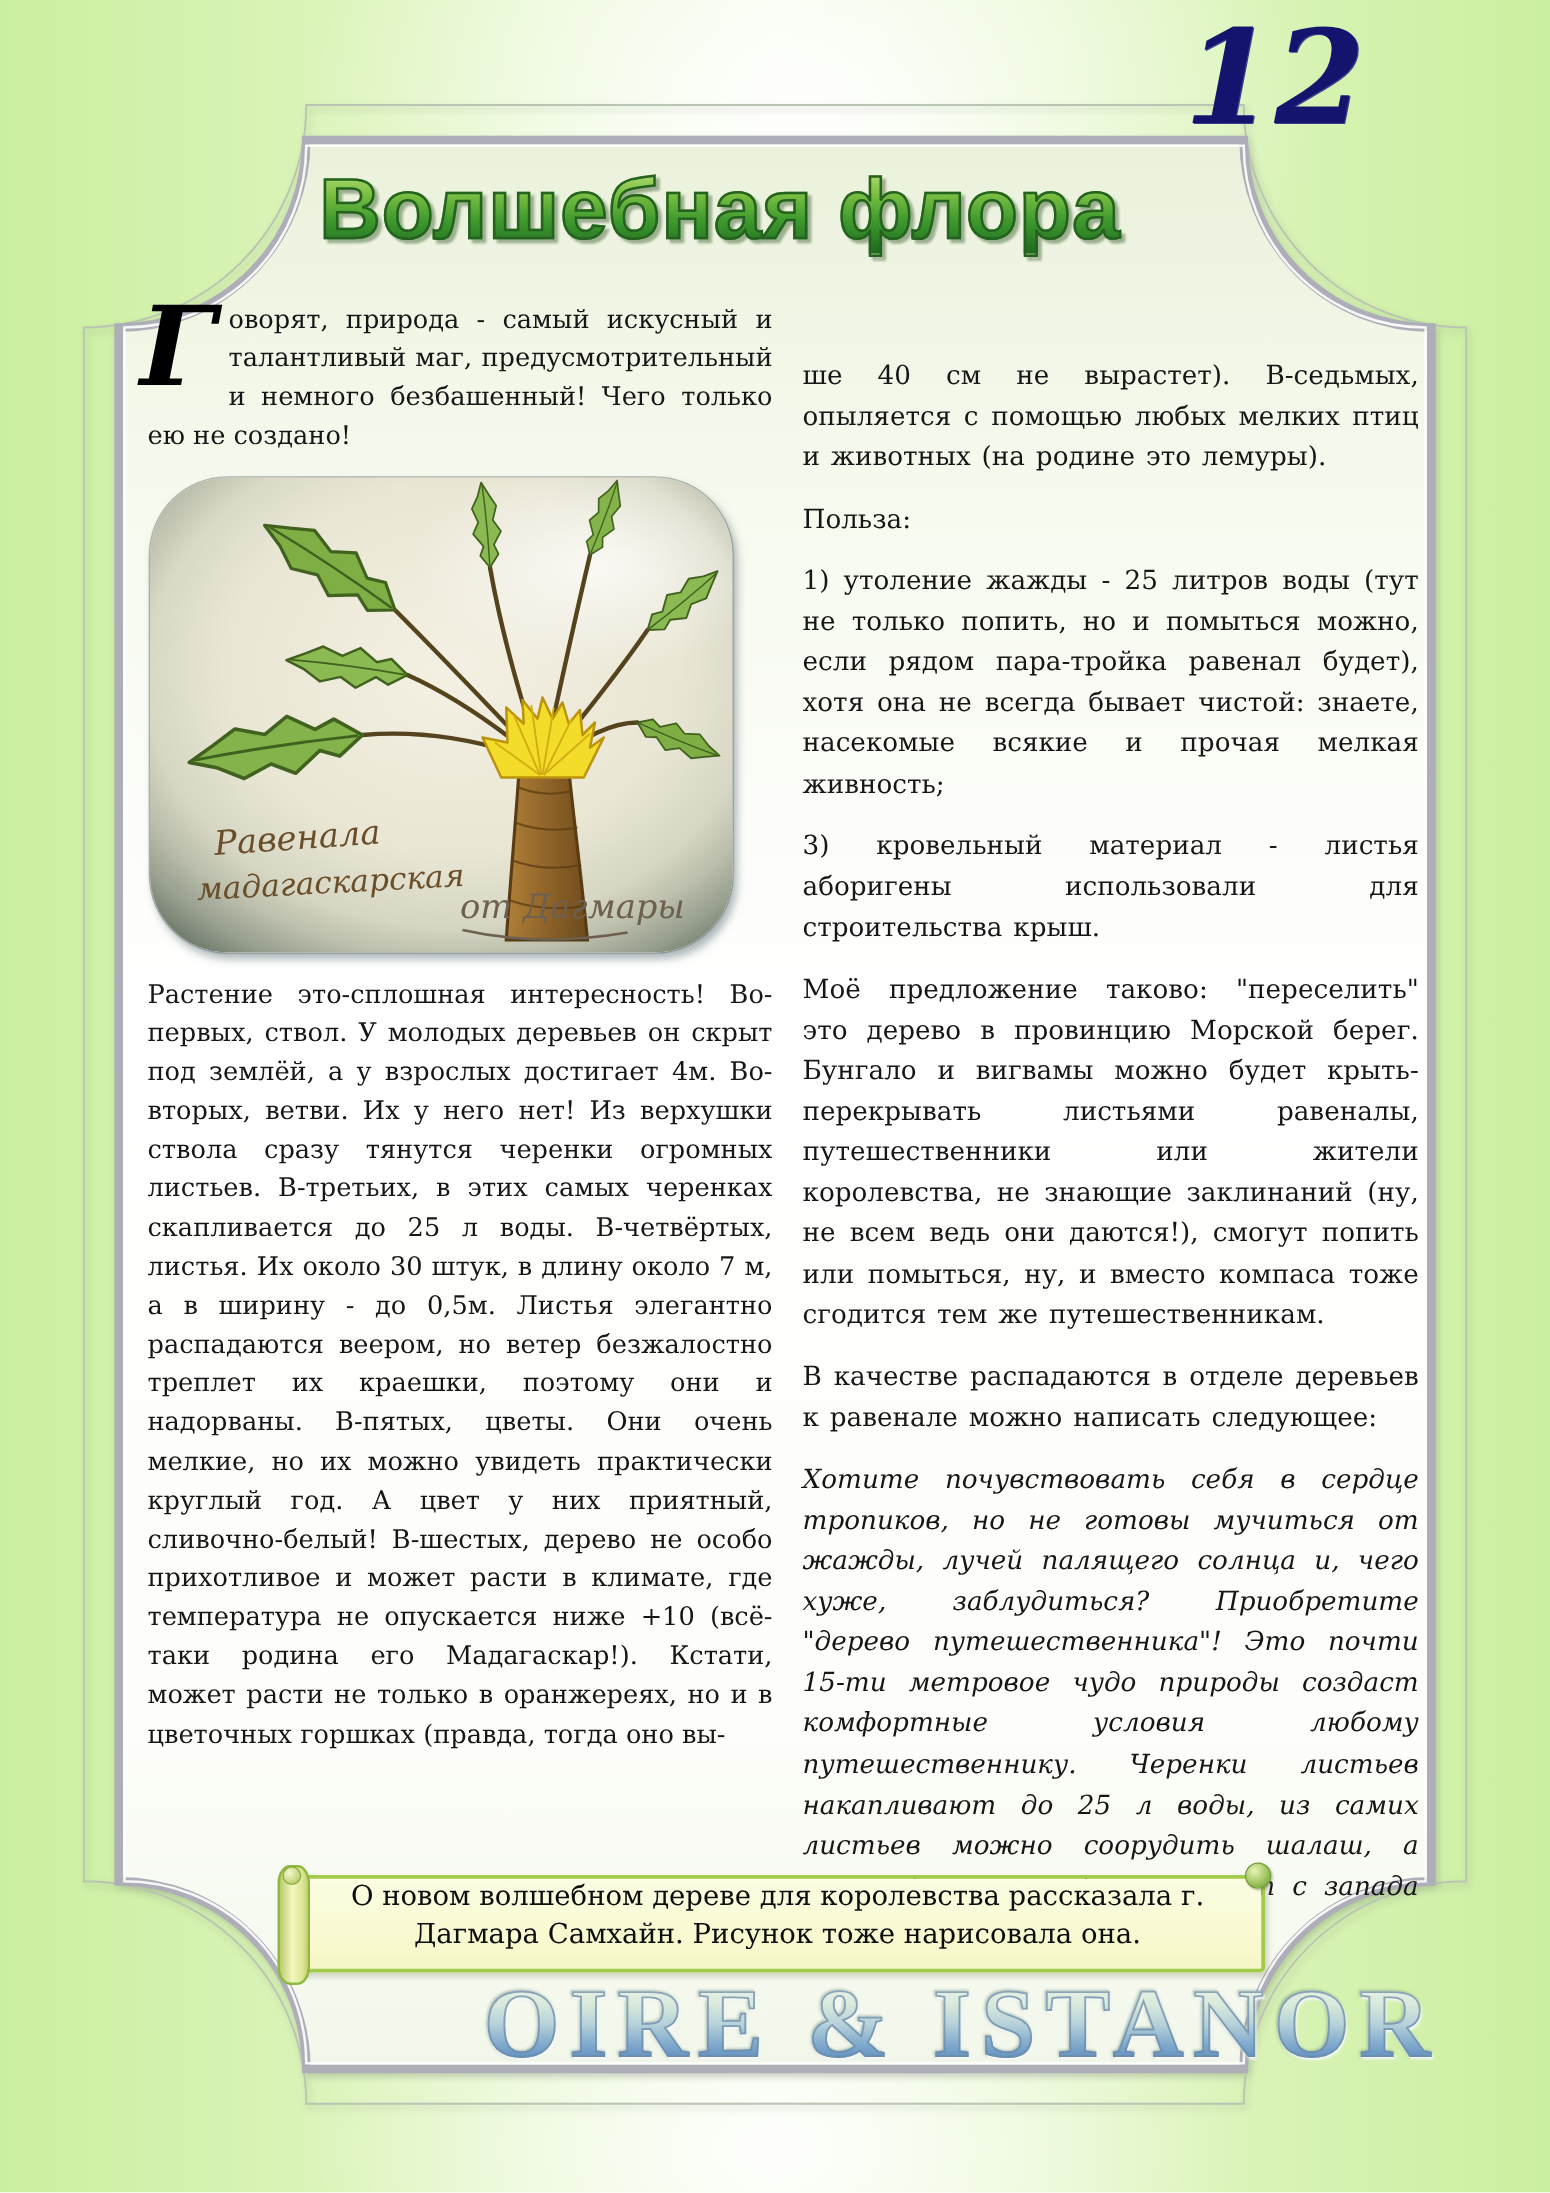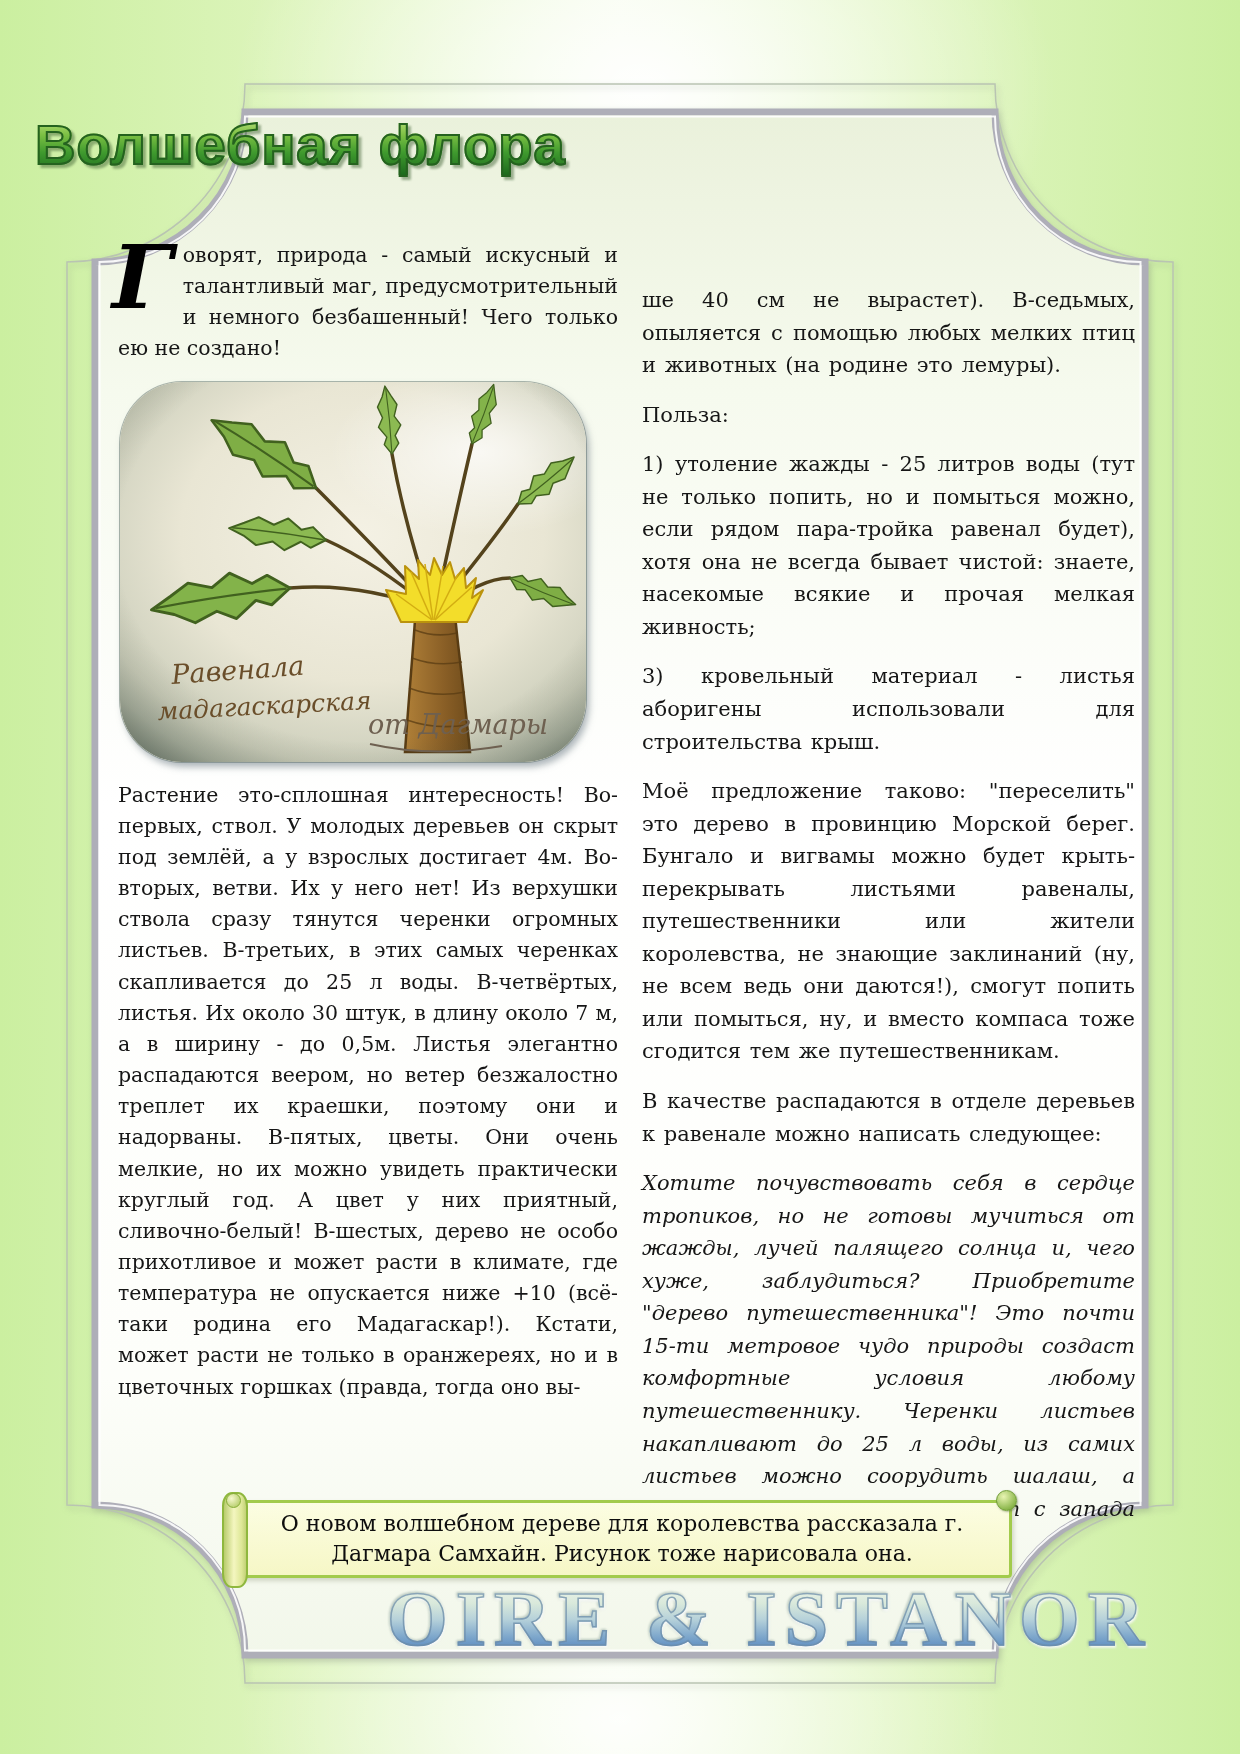--- a/index.html
+++ b/index.html
@@ -11,22 +11,22 @@
       linear-gradient(90deg,#cbefa0 0%,#dff5bf 26%,#f2fbe4 50%,#dff5bf 74%,#cbefa0 100%);
     font-family:"DejaVu Serif", serif;
   }
   .panel-svg{position:absolute;left:0;top:0;z-index:0;filter:drop-shadow(2px 3px 3px rgba(115,125,115,.35));}
   .page-number{
     position:absolute;top:10px;right:148px;z-index:2;
     font-family:"DejaVu Serif", serif;font-style:italic;font-weight:bold;
     font-size:104px;line-height:1;color:#14146e;text-shadow:1px 1px 0 #3c3c8e;
   }
   .title{
-    position:absolute;top:116px;left:35px;width:1050px;z-index:2;text-align:left;margin:0;
-    font-family:"Liberation Sans", sans-serif;font-weight:bold;font-size:56px;line-height:1.05;
+    position:absolute;top:116px;left:35px;width:1050px;z-index:2;text-align:center;margin:16px;
+    font-family:"Liberation Sans", sans-serif;font-weight:bold;font-size:68px;line-height:1.05;
     letter-spacing:1px;color:#2f8427;
     filter:drop-shadow(3px 3px 1px rgba(55,90,45,.45));
   }
   @supports ((-webkit-background-clip:text) or (background-clip:text)){
     .title{
       background:linear-gradient(180deg,#c2e484 0%,#7cc043 32%,#3f9a2e 62%,#1d691d 100%);
       -webkit-background-clip:text;background-clip:text;color:transparent;
       -webkit-text-stroke:2px #25621f;
     }
   }
@@ -43,21 +43,21 @@
     width:466px;height:380px;margin:4px 0 18px 2px;border-radius:62px;overflow:hidden;
     background:#e7e4d2;
     box-shadow:3px 5px 7px rgba(105,120,130,.55), 0 0 0 1px #aab5ac;
   }
   .photo svg{display:block;width:100%;height:100%;}
   .banner{
     position:absolute;left:232px;top:1500px;width:780px;height:78px;z-index:3;
     background:linear-gradient(180deg,#fcfde2,#f6f7c6);
     border:3px solid #a2cb4c;border-radius:4px;
     box-shadow:2px 3px 4px rgba(140,150,120,.35);
-    display:flex;align-items:center;justify-content:center;box-sizing:border-box;
+    display:flex;align-items:flex-start;justify-content:center;box-sizing:border-box;
   }
   .banner p{margin:0;padding:0 36px;text-align:center;font-size:22px;line-height:1.35;color:#0e0e0e;}
   .banner-roll{
     position:absolute;left:222px;top:1492px;width:26px;height:96px;z-index:4;
     background:linear-gradient(90deg,#b9cc6d 0%,#f4f6c0 45%,#dde796 80%,#c3d177 100%);
     border:2px solid #8fb83e;border-radius:10px/14px;box-sizing:border-box;
   }
   .banner-roll::before{
     content:"";position:absolute;top:-1px;left:2px;width:13px;height:13px;border-radius:50%;
     background:radial-gradient(circle at 35% 35%, #f6f8cd, #a8c455);border:1px solid #86ad37;
@@ -96,20 +96,21 @@
         <stop offset="1" stop-color="#f2f7ea"></stop>
       </linearGradient>
     </defs>
 
     <path d="M 245,84 L 995,84 A 178 178 0 0 0 1173,262 L 1173,1505 A 178 178 0 0 0 995,1683 L 245,1683 A 178 178 0 0 0 67,1505 L 67,262 A 178 178 0 0 0 245,84 Z" fill="none" stroke="#b9c4b2" stroke-width="1.5"></path>
 
     <path d="M 245,112 L 995,112 A 150 150 0 0 0 1145,262 L 1145,1505 A 150 150 0 0 0 995,1655 L 245,1655 A 150 150 0 0 0 95,1505 L 95,262 A 150 150 0 0 0 245,112 Z" fill="url(#panelGrad)" stroke="#aeaeb8" stroke-width="7"></path>
     <path d="M 245,116.5 L 995,116.5 A 145.5 145.5 0 0 0 1140.5,262 L 1140.5,1505 A 145.5 145.5 0 0 0 995,1650.5 L 245,1650.5 A 145.5 145.5 0 0 0 99.5,1505 L 99.5,262 A 145.5 145.5 0 0 0 245,116.5 Z" fill="none" stroke="#ffffff" stroke-width="2" opacity="0.9"></path>
   </svg>
 
+  <div class="page-number">12</div>
 
   <h1 class="title">Волшебная флора</h1>
 
   <div class="col col-left">
     <p><span class="dropcap">Г</span><span>оворят, природа - самый искусный и талантливый маг, предусмотрительный и немного безбашенный! Чего только ею не создано!</span></p>
 
     <div class="photo">
       <svg viewBox="0 0 466 380">
         <defs>
           <radialGradient id="paperG" cx="52%" cy="40%" r="78%">

